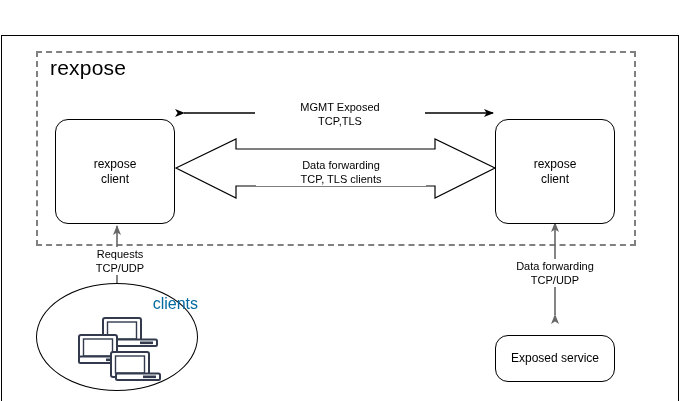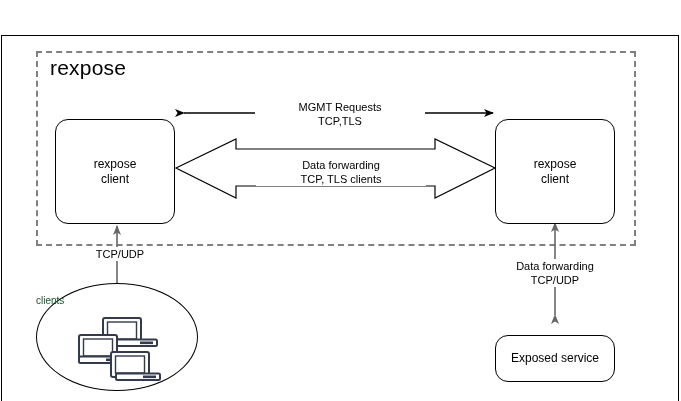--- a/index.html
+++ b/index.html
@@ -11,21 +11,21 @@
   .node{position:absolute;box-sizing:border-box;border:1px solid #000000;border-radius:13px;background:#ffffff;display:flex;align-items:center;justify-content:center;text-align:center;font-size:12px;line-height:15px;color:#000000;}
   #rexpose-server{left:55px;top:85px;width:120px;height:105px;}
   #rexpose-client{left:495px;top:85px;width:120px;height:105px;}
   #exposed-service{left:495px;top:301px;width:120px;height:47px;}
   .lbl{position:absolute;text-align:center;font-size:11px;line-height:14px;color:#000000;background:#ffffff;white-space:nowrap;}
   #mgmt-label{left:255px;top:65px;width:170px;padding:1px 4px;box-sizing:border-box;}
   #blockarrow-label{left:256px;top:124px;width:170px;}
   #requests-label{left:60px;top:213px;width:120px;}
   #fwd-right-label{left:490px;top:225px;width:130px;}
   .clients-ellipse{position:absolute;left:36px;top:249px;width:162px;height:108px;border:1px solid #000000;border-radius:50%;background:#ffffff;box-sizing:border-box;}
-  .clients-label{position:absolute;left:36px;top:261px;width:162px;text-align:left;font-size:10px;color:#14532d;}
+  .clients-label{position:absolute;left:36px;top:261px;width:162px;text-align:right;font-size:16px;color:#0369a1;}
   svg.overlay{position:absolute;left:0;top:0;width:681px;height:401px;pointer-events:none;}
   .pc{position:absolute;}
 </style>
 </head>
 <body>
 
 <div id="canvas">
 
   <div class="frame"></div>
 
@@ -95,30 +95,31 @@
   </svg>
 
   <svg class="pc" style="left:110px;top:317px;" width="56" height="30" viewBox="0 0 56 30">
     <rect x="1" y="1" width="38" height="25" rx="2" fill="#ffffff" stroke="#333a4d" stroke-width="2"></rect>
     <rect x="5.5" y="5" width="29" height="17" fill="#ffffff" stroke="#333a4d" stroke-width="1.4"></rect>
     <rect x="6" y="22.5" width="44" height="6.5" rx="1.5" fill="#ffffff" stroke="#333a4d" stroke-width="2"></rect>
     <rect x="33" y="24.5" width="13" height="2.6" fill="#333a4d"></rect>
   </svg>
 
   <div class="lbl" id="mgmt-label">
-    <div>MGMT Requests</div>
+    <div>MGMT Exposed</div>
     <div>TCP,TLS</div>
   </div>
 
   <div class="lbl" id="blockarrow-label">
     <div>Data forwarding</div>
     <div>TCP, TLS clients</div>
   </div>
 
   <div class="lbl" id="requests-label">
+    <div>Requests</div>
     <div>TCP/UDP</div>
   </div>
 
   <div class="lbl" id="fwd-right-label">
     <div>Data forwarding</div>
     <div>TCP/UDP</div>
   </div>
 
 </div>
 

